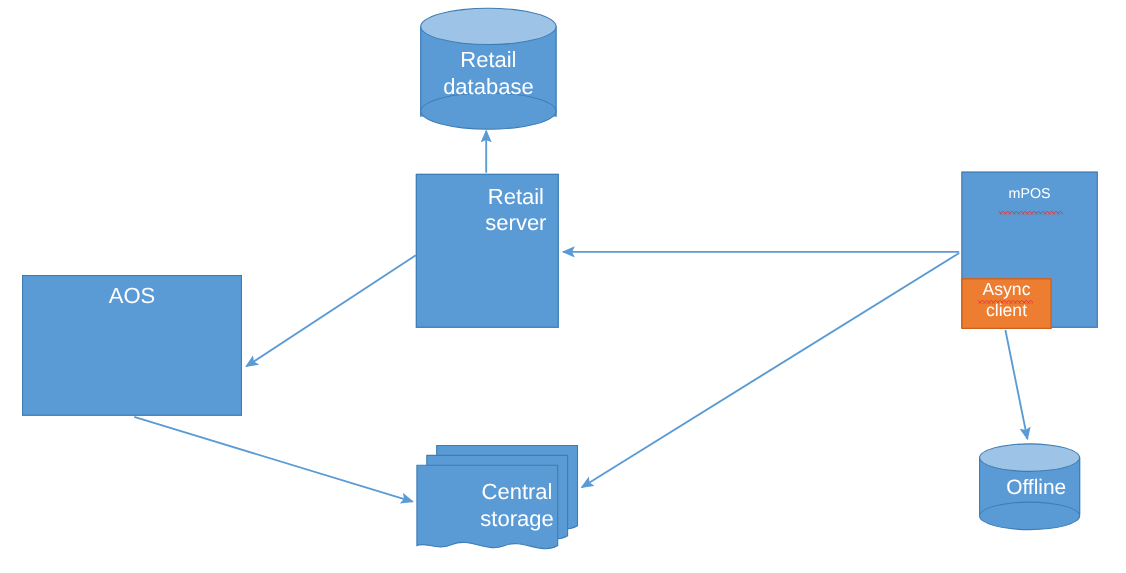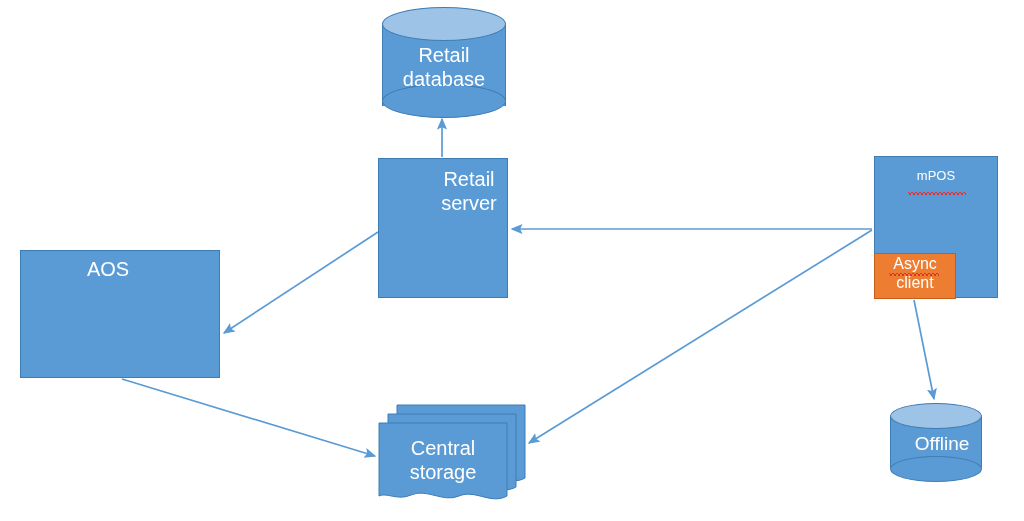--- a/index.html
+++ b/index.html
@@ -32,21 +32,21 @@
   
   #aos-box {
     position: absolute;
     left: 20px; top: 250px;
     width: 200px; height: 128px;
     background: #5B9BD5;
     border: 1px solid #3E7CB4;
     box-sizing: border-box;
   }
   #aos-label {
-    left: 8px; top: 258px;
+    left: 20px; top: 258px;
     width: 200px;
     font-size: 20px;
   }
   
   #retail-box {
     position: absolute;
     left: 378px; top: 158px;
     width: 130px; height: 140px;
     background: #5B9BD5;
     border: 1px solid #3E7CB4;
@@ -129,20 +129,21 @@
   
   #off-body   { left: 890px; top: 416px; width: 92px; height: 52px; }
   #off-bot    { left: 890px; top: 456px; width: 92px; height: 26px; }
   #off-top    { left: 890px; top: 403px; width: 92px; height: 26px; }
   #off-label  { left: 890px; top: 433px; width: 104px; font-size: 19px; }
   
   #central-label {
     left: 379px; top: 437px;
     width: 128px;
     font-size: 20px;
+    padding-left: 27px;
   }
 </style>
 </head>
 <body>
 
 <svg id="canvas" viewBox="0 0 1024 521">
   <defs>
     <marker id="arrowhead" markerWidth="7" markerHeight="7" refX="6.2" refY="3" orient="auto">
       <path d="M0,0 L7,3 L0,6 L1.4,3 Z" fill="#5B9BD5"></path>
     </marker>

